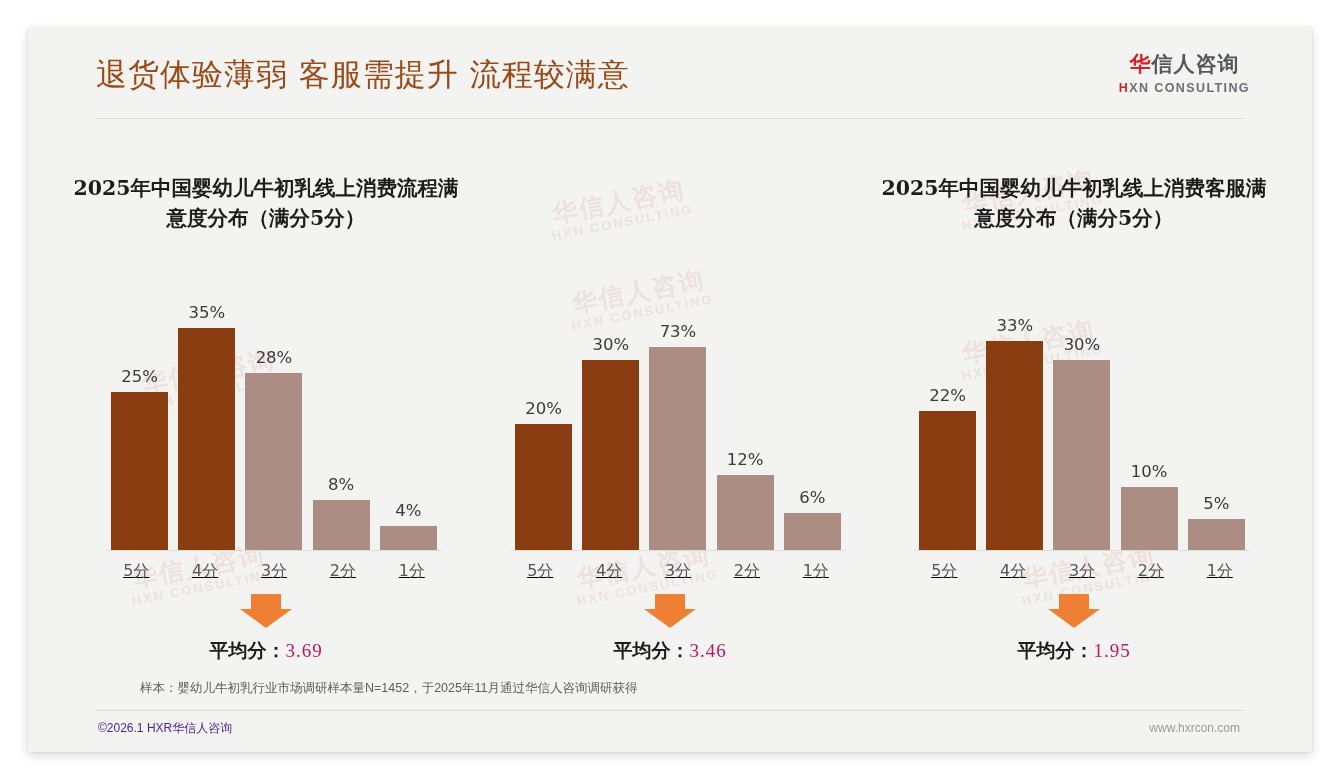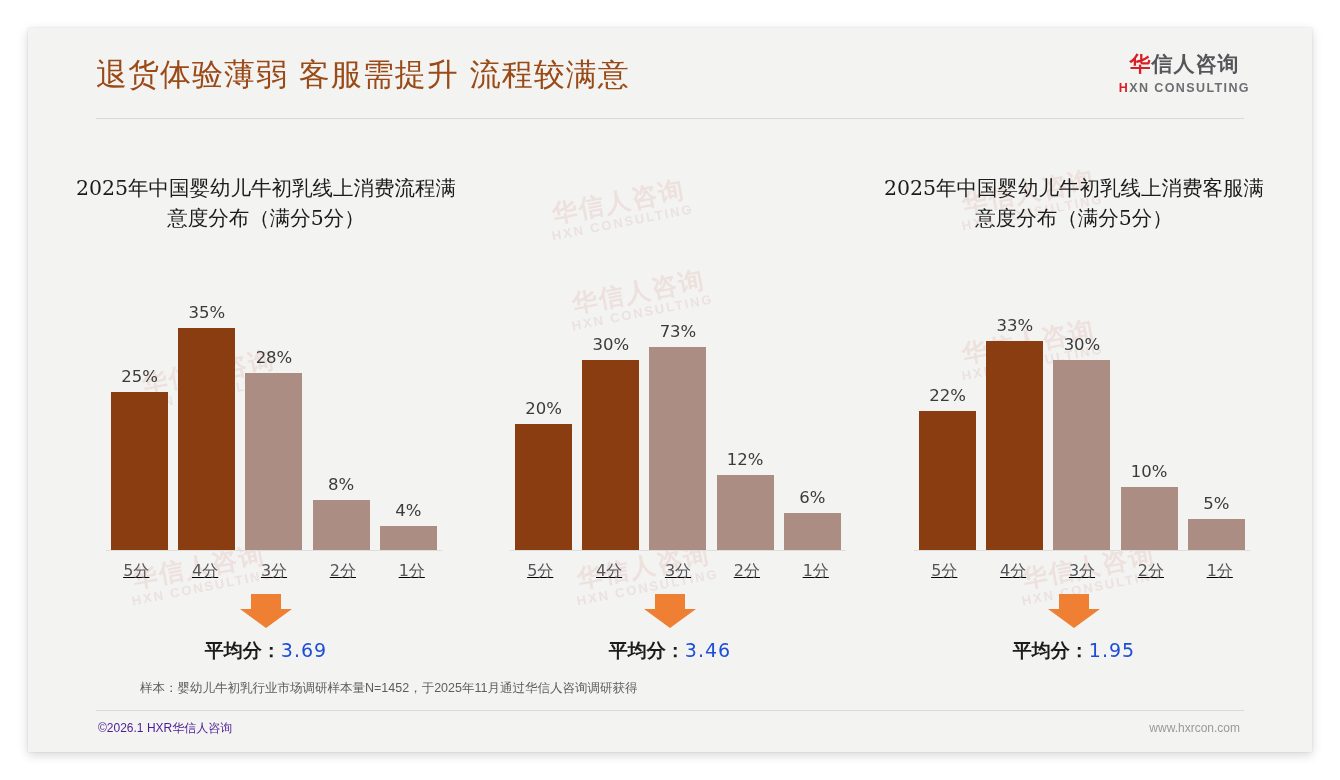--- a/index.html
+++ b/index.html
@@ -91,21 +91,21 @@
     height: 100%;
   }
 
   .panel-title {
     position: absolute;
     left: 6px; right: 6px;
     top: 28px;
     text-align: center;
     font-family: "DejaVu Serif", "Liberation Serif", serif;
     font-size: 20.5px;
-    font-weight: normal;
+    font-weight: bold;
     line-height: 1.45;
     color: #1c1c1c;
   }
 
   .plot {
     position: absolute;
     left: 42px;
     right: 26px;
     top: 150px;
     height: 255px;
@@ -197,24 +197,25 @@
     left: 0; right: 0;
     top: 492px;
     text-align: center;
     font-family: "DejaVu Sans", "Liberation Sans", sans-serif;
     font-size: 19px;
     font-weight: bold;
     color: #1c1c1c;
     white-space: nowrap;
   }
   .avg .num {
-    color: #1d4ed8;
+    color: #be185d;
     font-weight: normal;
     letter-spacing: 1px;
     margin-left: 0;
+    font-family: Liberation Serif, serif;
   }
 
   
   .wm {
     position: absolute;
     pointer-events: none;
     transform: rotate(-11deg);
     opacity: 0.38;
     text-align: center;
     line-height: 1.1;

